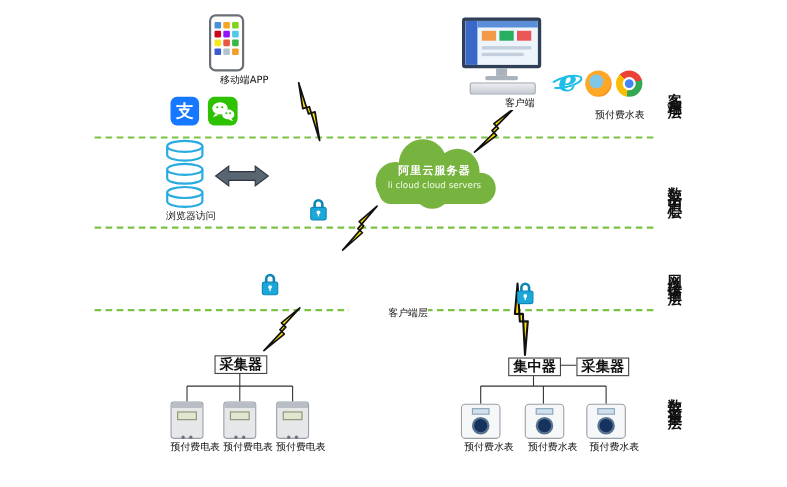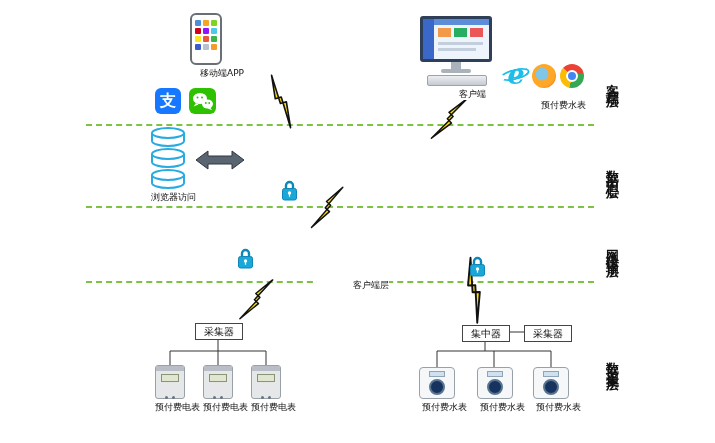--- a/index.html
+++ b/index.html
@@ -59,21 +59,21 @@
   
   .cloud-wrap{position:absolute}
   .cloud-svg{position:absolute;inset:0;width:100%;height:100%}
   .cloud-text{position:absolute;inset:0;display:flex;flex-direction:column;align-items:center;justify-content:center;text-align:center;padding-top:8px}
   .ali-t1{font-size:10px;font-weight:700;color:#fff;letter-spacing:1px}
   .ali-t2{font-size:8px;color:#f2fae8;margin-top:2px}
   .inet-t{font-family:"DejaVu Sans Mono","Liberation Mono",monospace;font-size:11px;font-weight:700;color:#20300f}
   
   .lock{position:absolute}
   .nodebox{position:absolute;width:46px;height:15px;background:#fff;border:1px solid #444;
-    font-size:10px;font-weight:400;line-height:15px;text-align:center}
+    font-size:13px;font-weight:700;line-height:15px;text-align:center}
   .emeter{position:absolute;width:30px;height:34px;background:#e6e7e9;border:1px solid #98a0a8;border-radius:3px;box-sizing:border-box}
   .emeter-top{height:5px;background:#b9bec6;border-radius:2px 2px 0 0}
   .emeter-screen{width:18px;height:8px;margin:3px auto 2px;background:#dfe8cf;border:1px solid #8a9278;box-sizing:border-box}
   .emeter-btns{text-align:center}
   .emeter-btns i{display:inline-block;width:3px;height:3px;background:#6b7280;border-radius:50%;margin:0 2px}
   .wmeter{position:absolute;width:36px;height:32px;background:#f6f7f8;border:1px solid #98a0a8;border-radius:4px;box-sizing:border-box;text-align:center}
   .wmeter-screen{width:16px;height:6px;margin:3px auto 2px;background:#cfe0ee;border:1px solid #90a4b8;box-sizing:border-box}
   .wmeter-dial{width:16px;height:16px;margin:0 auto;border-radius:50%;background:#16335f;border:2px solid #58748f;box-sizing:border-box}
 </style>
 </head>
@@ -159,20 +159,36 @@
       <path d="M4 7 v8 a16 5 0 0 0 32 0 v-8"></path>
         <ellipse cx="20" cy="7" rx="16" ry="5"></ellipse>
       <path d="M4 28 v8 a16 5 0 0 0 32 0 v-8"></path>
         <ellipse cx="20" cy="28" rx="16" ry="5"></ellipse>
       <path d="M4 49 v8 a16 5 0 0 0 32 0 v-8"></path>
         <ellipse cx="20" cy="49" rx="16" ry="5"></ellipse>
     </g>
   </svg>
   <div class="small-label" style="left:140px;top:192px;width:56px">浏览器访问</div>
 
+  <div class="cloud-wrap" style="left:332px;top:120px;width:126px;height:72px">
+    <svg class="cloud-svg" viewBox="0 0 120 66" preserveAspectRatio="none">
+      <g fill="#76B43F">
+        <circle cx="26" cy="42" r="17"></circle>
+          <circle cx="50" cy="27" r="21"></circle>
+          <circle cx="80" cy="33" r="19"></circle>
+        <circle cx="100" cy="47" r="13"></circle>
+          <circle cx="58" cy="47" r="17"></circle>
+        <rect x="12" y="40" width="96" height="20" rx="10"></rect>
+      </g>
+    </svg>
+    <div class="cloud-text">
+      <div class="ali-t1">阿里云服务器</div>
+      <div class="ali-t2">li cloud cloud servers</div>
+    </div>
+  </div>
 
   <div class="small-label white-bg" style="left:317px;top:280px;width:72px">客户端层</div>
 
   <svg class="lock" style="left:281px;top:179px" width="17" height="22" viewBox="0 0 17 22">
     <path d="M5 10 V6.5 a3.5 3.5 0 0 1 7 0 V10" fill="none" stroke="#0e86b7" stroke-width="2.4"></path>
     <rect x="1.5" y="9.5" width="14" height="11.5" rx="2" fill="#1aa8d8" stroke="#0e86b7" stroke-width="1"></rect>
     <circle cx="8.5" cy="14" r="1.7" fill="#fff"></circle>
       <rect x="7.9" y="14.5" width="1.2" height="3.2" fill="#fff"></rect>
   </svg>
   <svg class="lock" style="left:237px;top:247px" width="17" height="22" viewBox="0 0 17 22">

